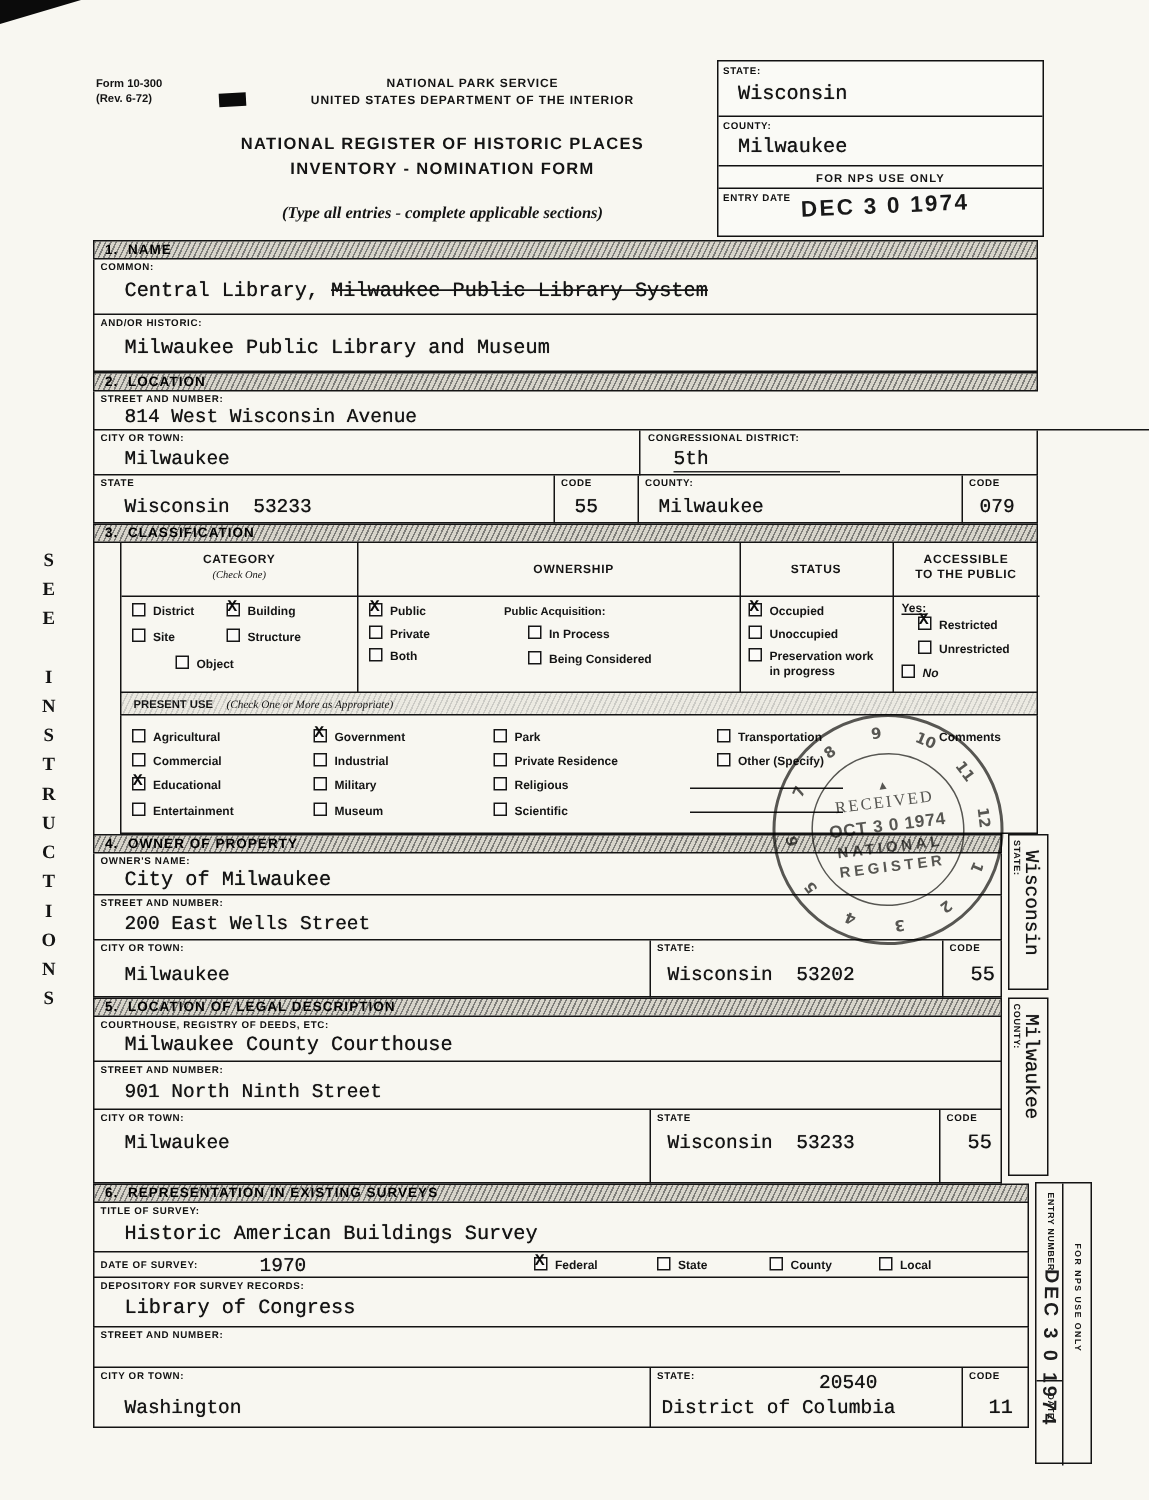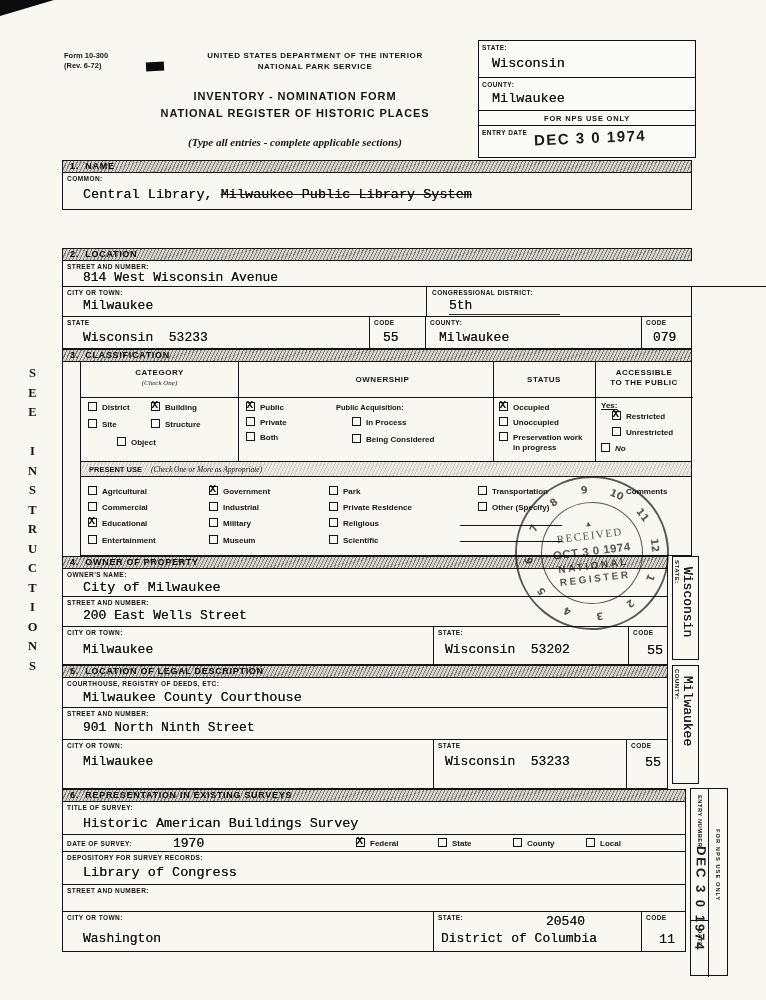--- a/index.html
+++ b/index.html
@@ -47,27 +47,27 @@
 
   <div class="abs" style="left:0;top:0;width:54px;height:16px;background:#0b0b0b;clip-path:polygon(0 0,100% 0,0 100%);"></div>
   <div class="abs" style="left:146px;top:62px;width:18px;height:9px;background:#0b0b0b;transform:rotate(-3deg);"></div>
 
   <div class="abs" style="left:64px;top:51px;font:700 7.5px/1.3 'Liberation Sans',sans-serif;">
     <div>Form 10-300</div>
     <div>(Rev. 6-72)</div>
   </div>
 
   <div class="abs" style="left:150px;top:51px;width:330px;text-align:center;">
+    <div style="font:700 8px/1.35 'Liberation Sans',sans-serif;letter-spacing:.6px;">NATIONAL PARK SERVICE</div>
     <div style="font:700 8px/1.35 'Liberation Sans',sans-serif;letter-spacing:.6px;">UNITED STATES DEPARTMENT OF THE INTERIOR</div>
-    <div style="font:700 8px/1.35 'Liberation Sans',sans-serif;letter-spacing:.6px;">NATIONAL PARK SERVICE</div>
   </div>
 
   <div class="abs" style="left:120px;top:88px;width:350px;text-align:center;">
+    <div style="font:700 11px/1.5 'Liberation Sans',sans-serif;letter-spacing:.9px;">NATIONAL REGISTER OF HISTORIC PLACES</div>
     <div style="font:700 11px/1.5 'Liberation Sans',sans-serif;letter-spacing:.9px;">INVENTORY - NOMINATION FORM</div>
-    <div style="font:700 11px/1.5 'Liberation Sans',sans-serif;letter-spacing:.9px;">NATIONAL REGISTER OF HISTORIC PLACES</div>
   </div>
 
   <div class="abs" style="left:120px;top:136px;width:350px;text-align:center;font:italic 600 11px/1.2 'Liberation Serif',serif;">(Type all entries  -  complete applicable sections)</div>
 
   <div class="abs" style="left:478px;top:40px;width:218px;height:118px;border:1.6px solid #111;background:rgba(255,255,255,.35);">
     <div style="position:relative;height:37px;border-bottom:1.2px solid #111;">
       <span class="lbl" style="position:absolute;left:3px;top:3px;">STATE:</span>
       <span class="typed" style="position:absolute;left:13px;top:15px;font-size:13.5px;">Wisconsin</span>
     </div>
     <div style="position:relative;height:33px;border-bottom:1.2px solid #111;">
@@ -83,20 +83,24 @@
   <div class="abs" style="left:534px;top:129px;transform:rotate(-2.5deg);font:700 15px/1.2 'Liberation Sans',sans-serif;letter-spacing:1.5px;color:#181818;white-space:pre;">DEC 3 0 1974</div>
 
   <div class="abs" style="left:26px;top:366px;writing-mode:vertical-lr;text-orientation:upright;font:700 12.5px/1 'Liberation Serif',serif;letter-spacing:5.5px;">SEE INSTRUCTIONS</div>
 
   <div class="bar" style="left:62px;top:160px;width:630px;">
       <span>1.  NAME</span>
     </div>
   <div class="row" style="left:62px;top:173px;width:630px;height:37px;">
     <span class="lbl" style="position:absolute;left:4px;top:2px;">COMMON:</span>
     <span class="typed" style="position:absolute;left:20px;top:14px;font-size:13.5px;"><span>Central Library, </span><span class="strike">Milwaukee Public Library System</span></span>
+  </div>
+  <div class="row" style="left:62px;top:210px;width:630px;height:38px;">
+    <span class="lbl" style="position:absolute;left:4px;top:2px;">AND/OR HISTORIC:</span>
+    <span class="typed" style="position:absolute;left:20px;top:15px;font-size:13.5px;">Milwaukee Public Library and Museum</span>
   </div>
 
   <div class="bar" style="left:62px;top:248px;width:630px;">
       <span>2.  LOCATION</span>
     </div>
   <div class="row" style="left:62px;top:261px;width:710px;height:26px;padding-left:15px;">
     <span class="lbl" style="position:absolute;left:4px;top:2px;">STREET AND NUMBER:</span>
     <span class="typed" style="position:absolute;left:20px;top:10px;">814 West Wisconsin Avenue</span>
   </div>
   <div class="row" style="left:62px;top:287px;width:630px;height:30px;">

